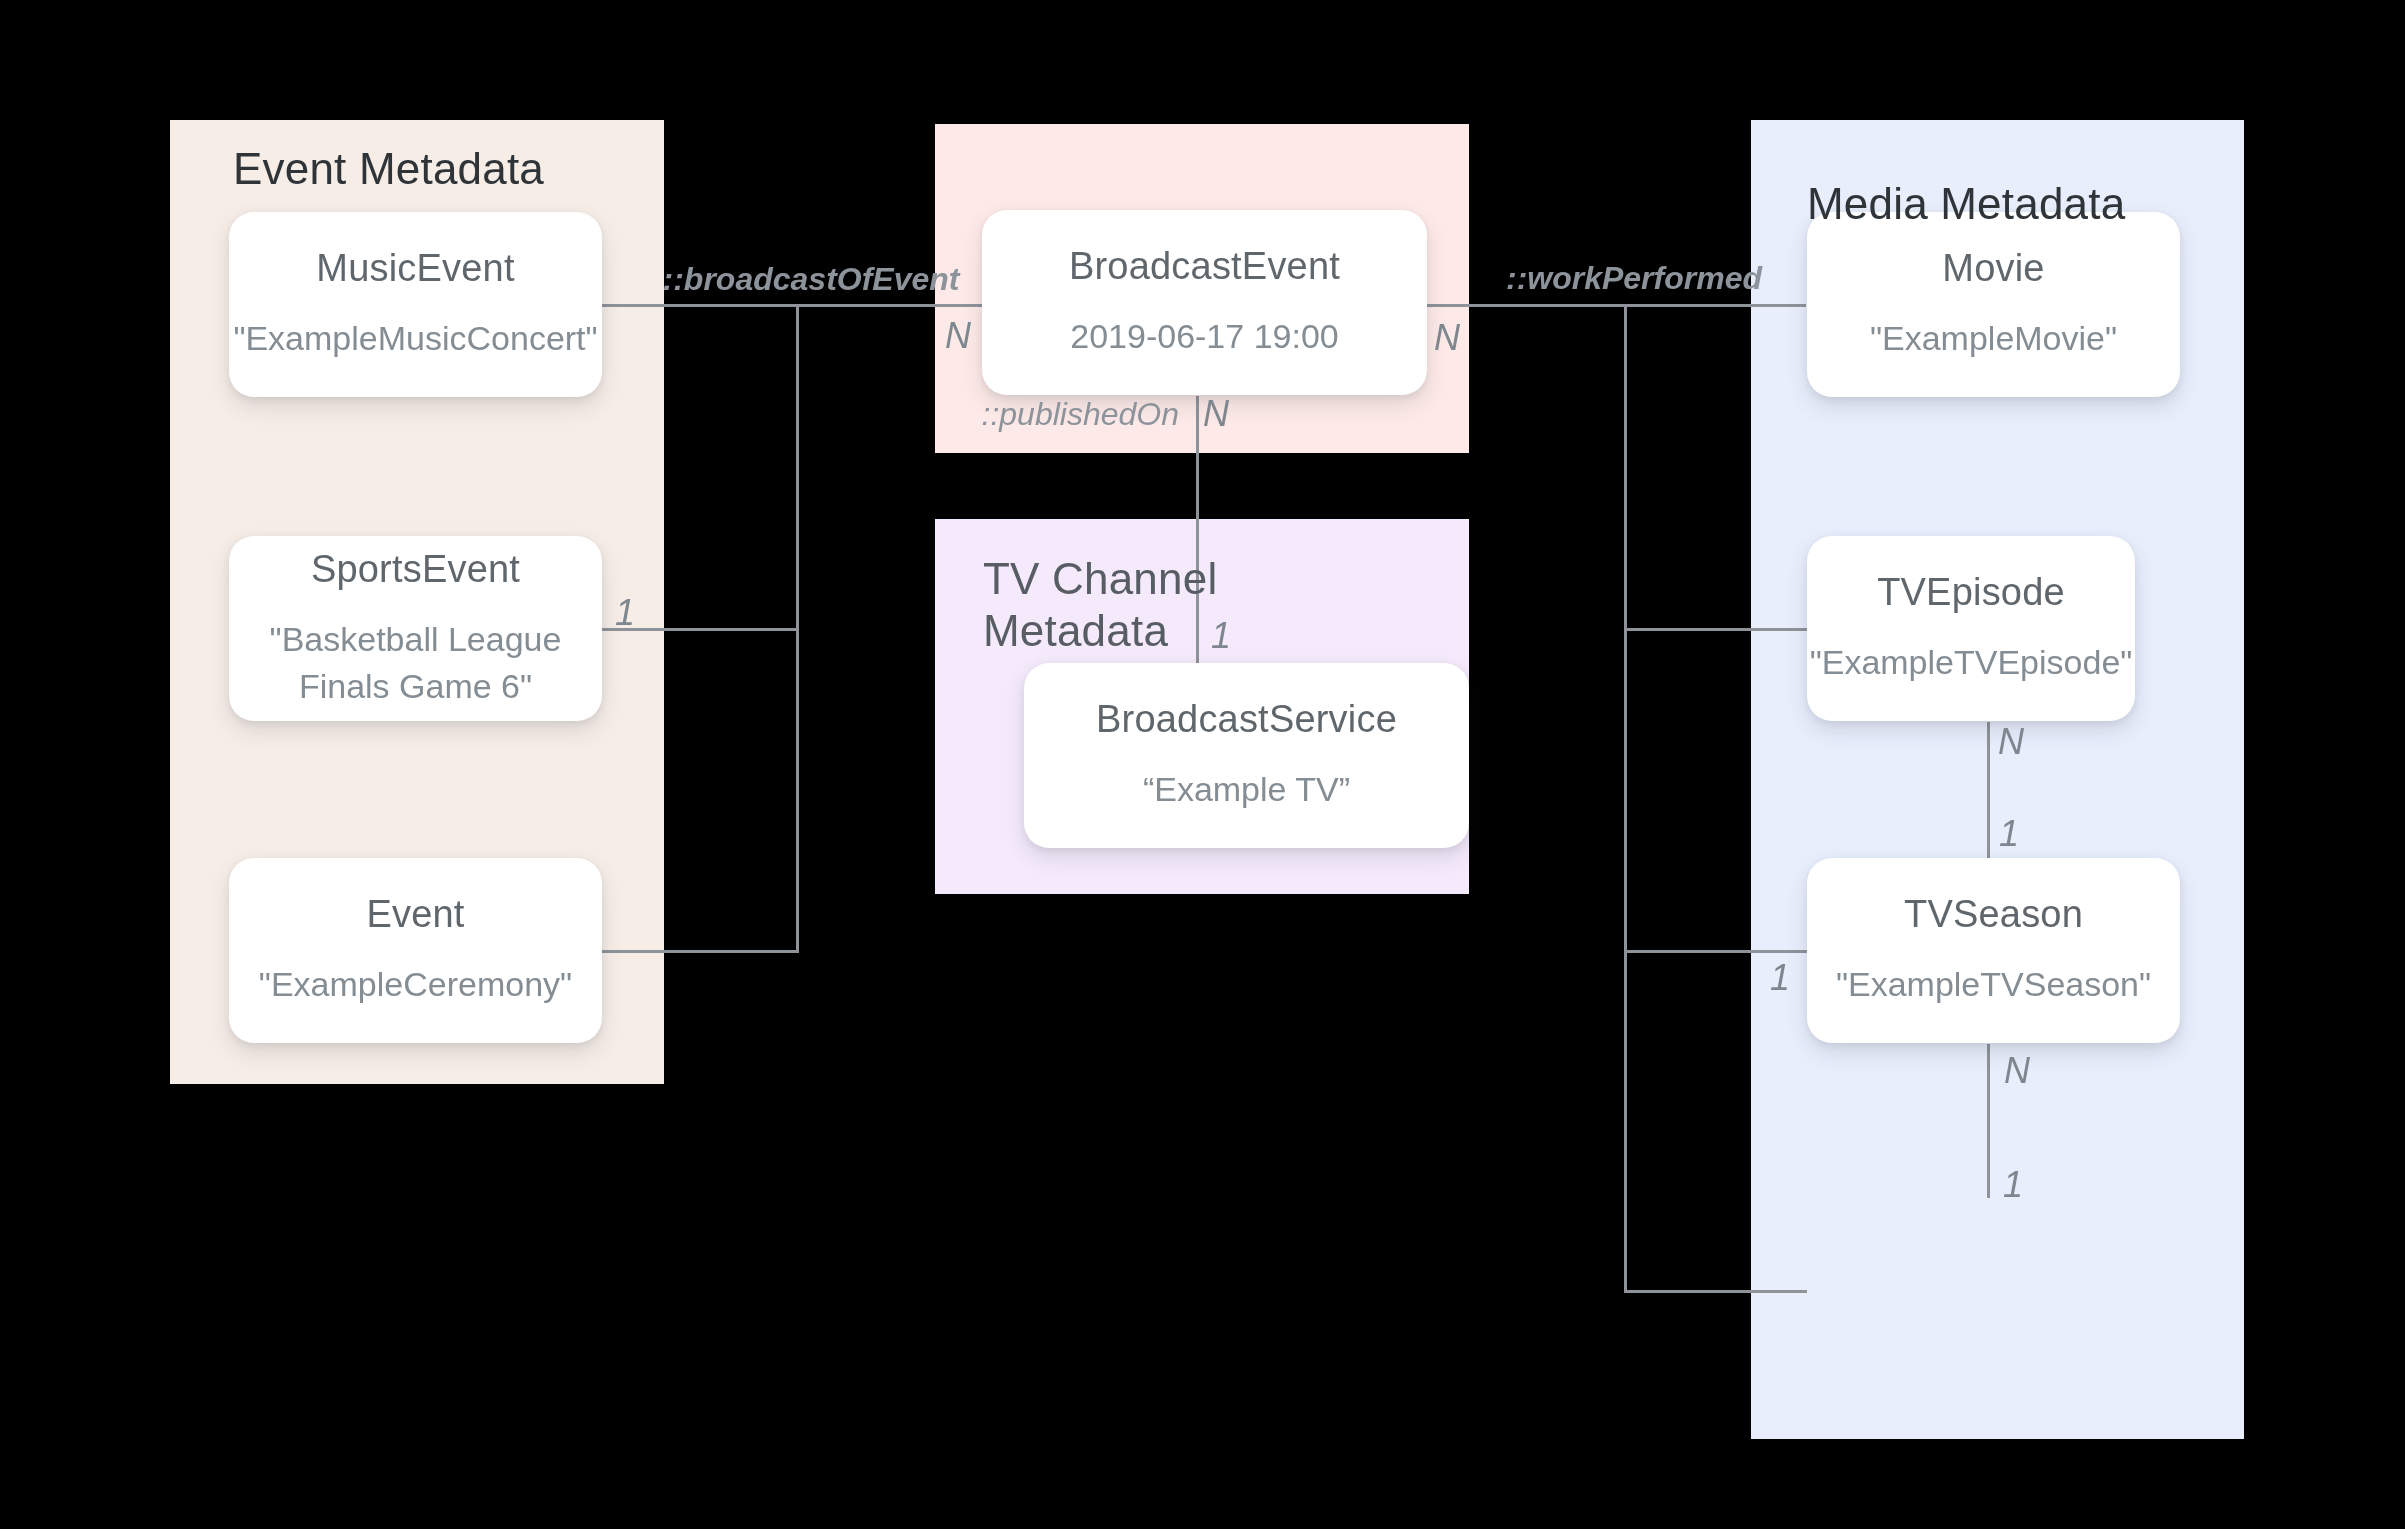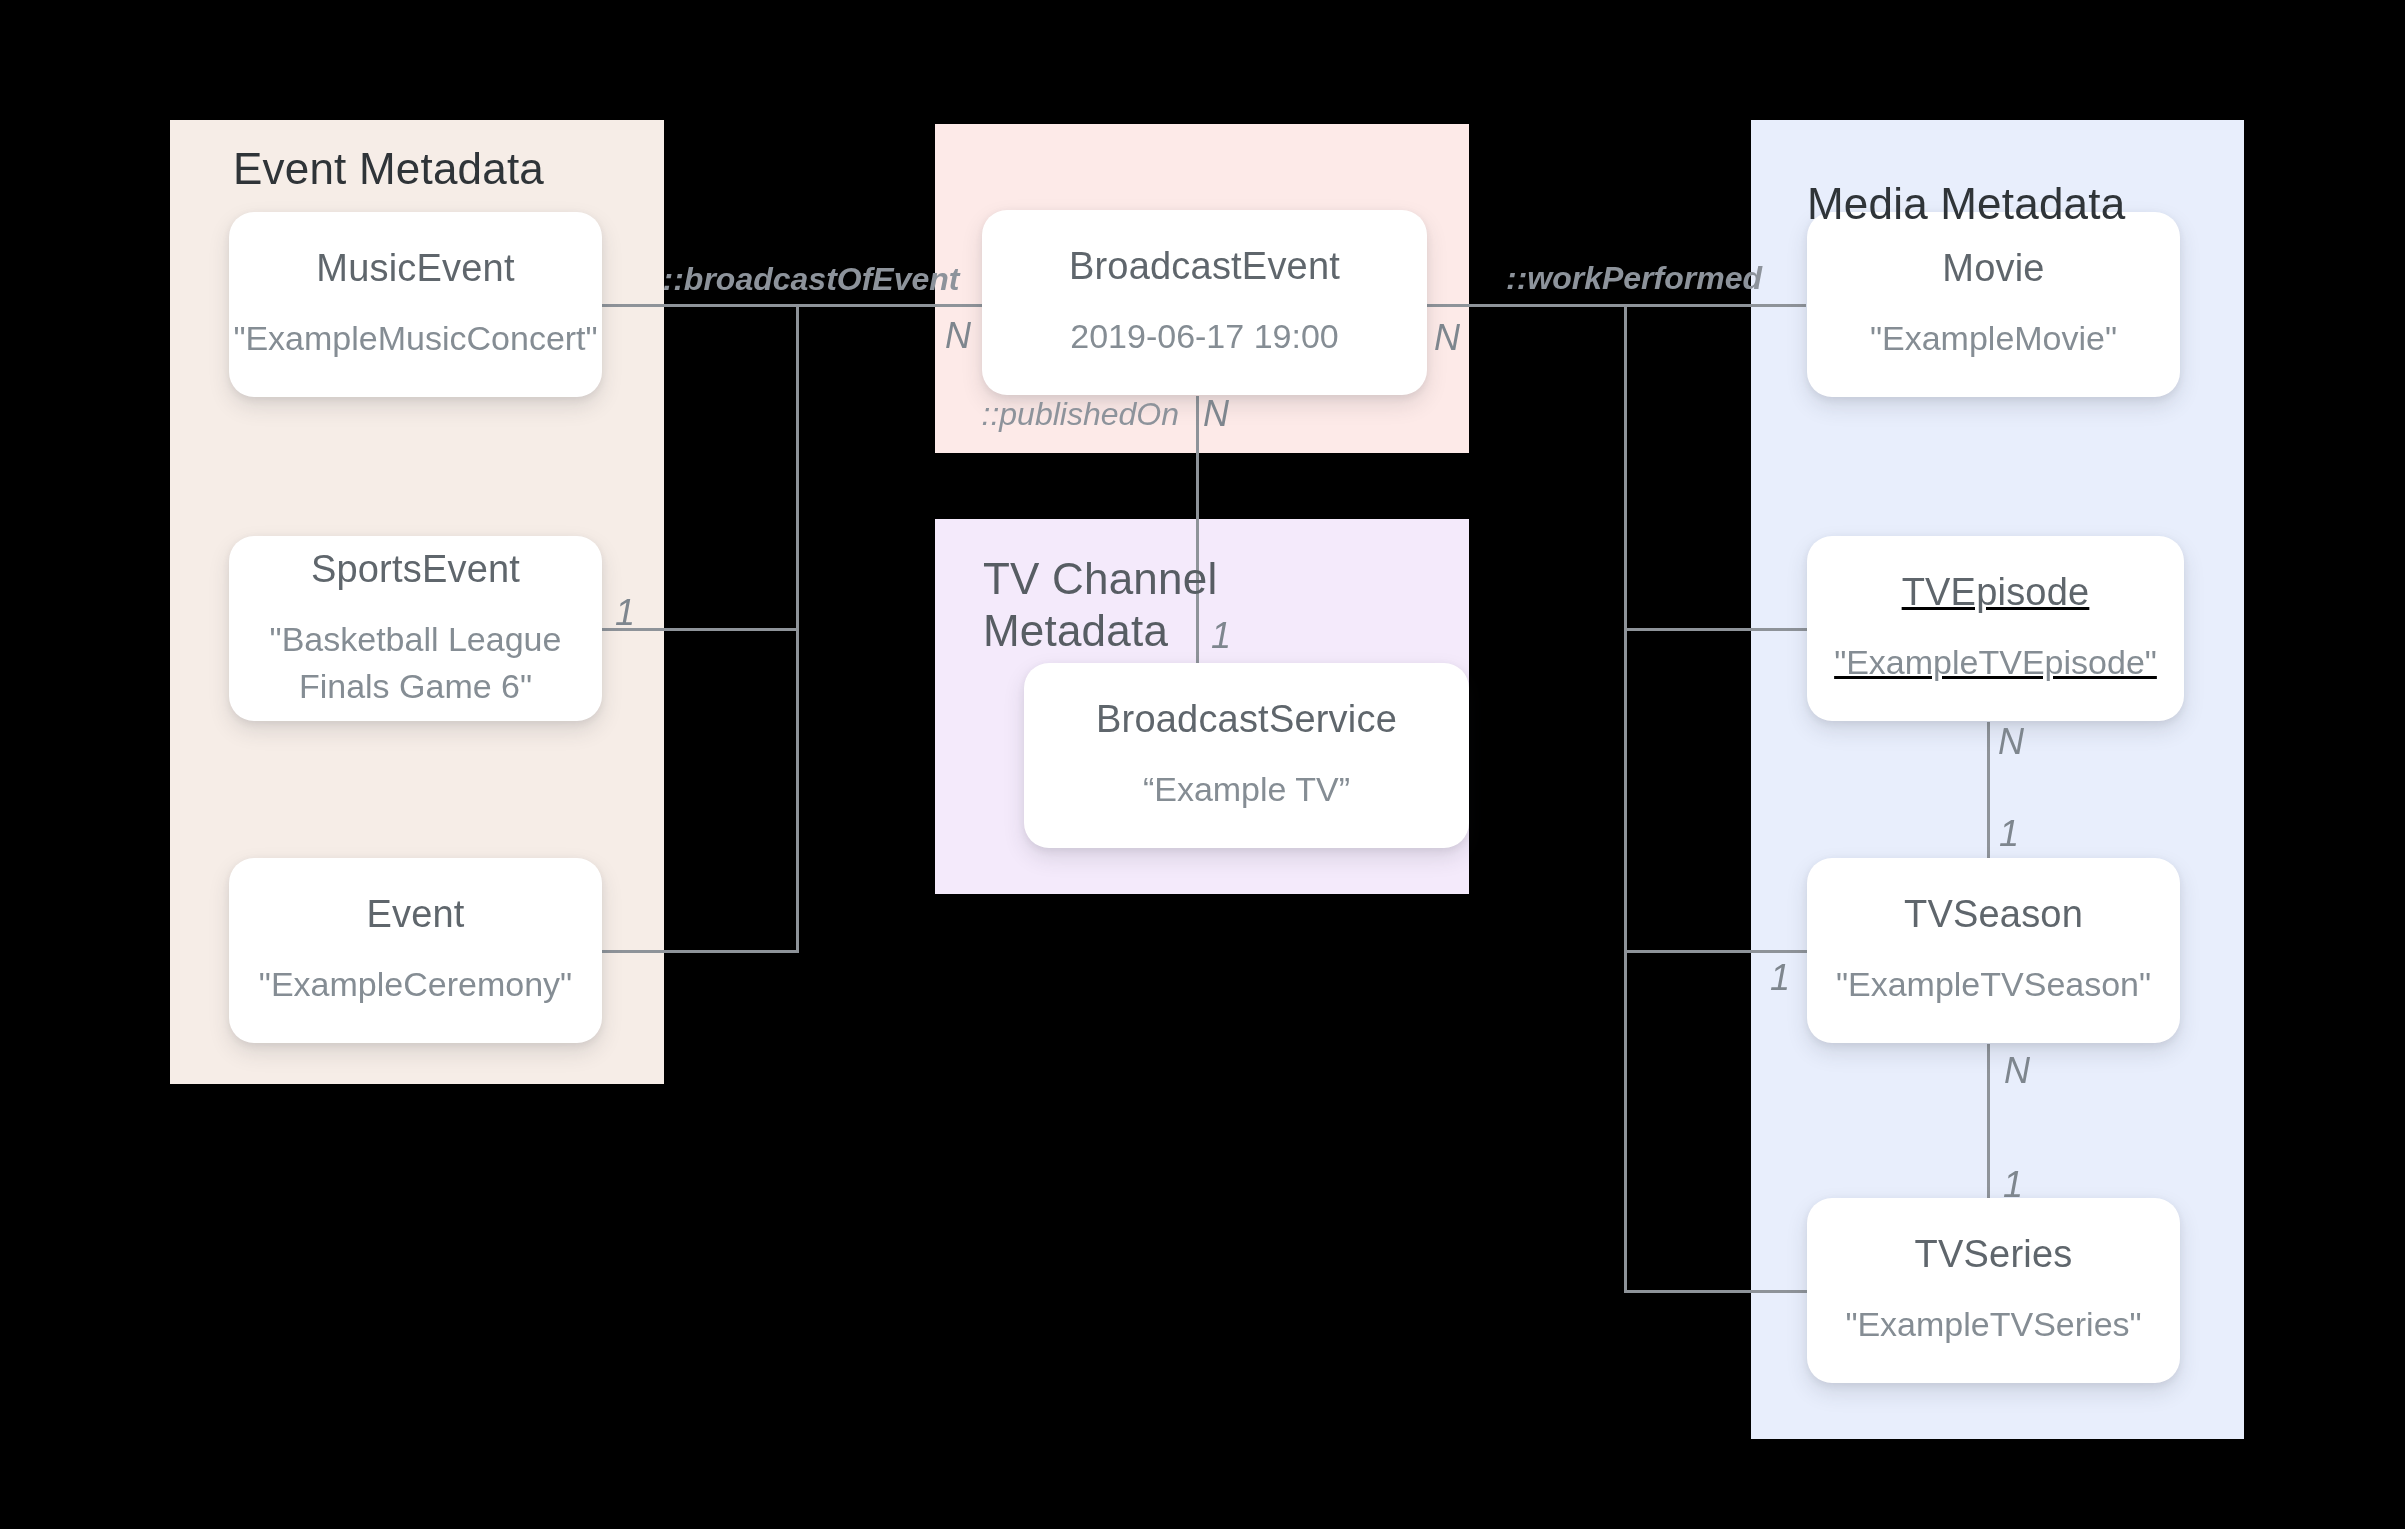--- a/index.html
+++ b/index.html
@@ -36,21 +36,21 @@
   }
   .card-title{font-size:38px;color:#5f666c;letter-spacing:0.2px;}
   .card-sub{font-size:34px;color:#858d94;margin-top:25px;line-height:1.38;padding:0 27px;}
 
   .c-music  {left:229px; top:212px; width:373px;height:185px;}
   .c-sports {left:229px; top:536px; width:373px;height:185px;}
   .c-event  {left:229px; top:858px; width:373px;height:185px;}
   .c-bevent {left:982px;top:210px; width:445px;height:185px;}
   .c-bserv  {left:1024px;top:663px; width:445px;height:185px;text-align:right;}
   .c-movie  {left:1807px;top:212px; width:373px;height:185px;}
-  .c-episode{left:1807px;top:536px; width:377px;height:185px;text-decoration:underline;}
+  .c-episode{left:1807px;top:536px; width:328px;height:185px;}
   .c-season {left:1807px;top:858px; width:373px;height:185px;}
   .c-series {left:1807px;top:1198px;width:373px;height:185px;}
 
   
   .ln{position:absolute;z-index:2;background:#8e9399;}
   .ln-h{height:2.9px;}
   .ln-v{width:2.9px;}
   .ln-music   {left:602px; top:304px; width:380px;}  
   .ln-sports  {left:602px; top:628px; width:197px;}  
   .ln-ev      {left:602px; top:950px; width:197px;}  
@@ -150,24 +150,20 @@
     <div class="card-sub">"ExampleMovie"</div>
   </div>
   <div class="card c-episode">
     <div class="card-title">TVEpisode</div>
     <div class="card-sub">"ExampleTVEpisode"</div>
   </div>
   <div class="card c-season">
     <div class="card-title">TVSeason</div>
     <div class="card-sub">"ExampleTVSeason"</div>
   </div>
-  <div class="card c-series">
-    <div class="card-title">TVSeries</div>
-    <div class="card-sub">"ExampleTVSeries"</div>
-  </div>
 
   <div class="rel rel-broadcast">::broadcastOfEvent</div>
   <div class="rel rel-work">::workPerformed</div>
   <div class="rel-pub">::publishedOn</div>
 
   <div class="mult m-bl">N</div>
   <div class="mult m-br">N</div>
   <div class="mult m-pn">N</div>
   <div class="mult m-p1">1</div>
   <div class="mult m-s1">1</div>

